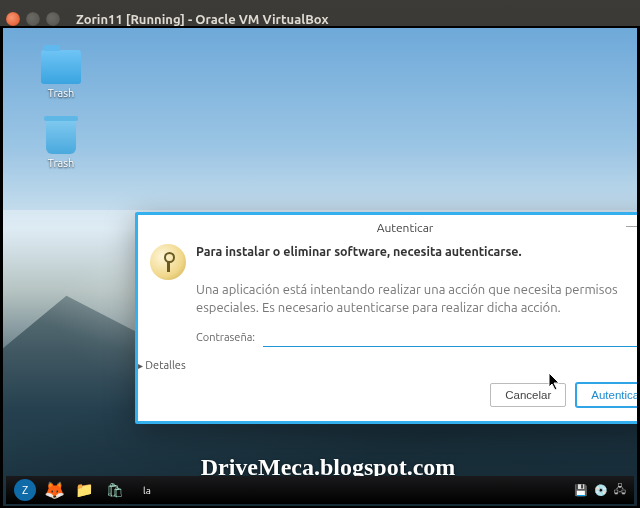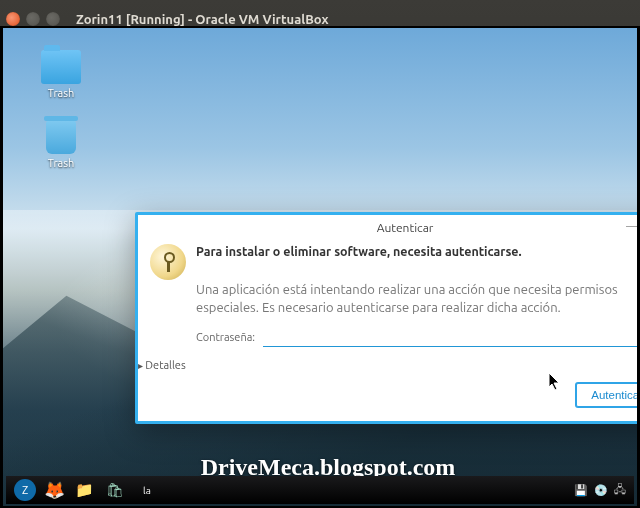--- a/index.html
+++ b/index.html
@@ -116,20 +116,21 @@
           <div class="pw-row">
             <label>Contraseña:</label>
             <input type="password" value="" style="">
           </div>
         </div>
       </div>
       <div class="details">
         <span>Detalles</span>
       </div>
       <div class="dlg-actions">
+        <button class="btn">Cancelar</button>
         <button class="btn btn-primary focus">Autenticar</button>
       </div>
       <svg class="cursor" style="left:410px; top:158px" viewBox="0 0 12 18">
           <path d="M0 0 L0 14 L3 11 L6 17 L8 16 L5 10 L10 10 Z" fill="#000" stroke="#fff" stroke-width="1"></path>
         </svg>
     </div>
 
     <div class="watermark">DriveMeca.blogspot.com</div>
 
     <div class="taskbar">

